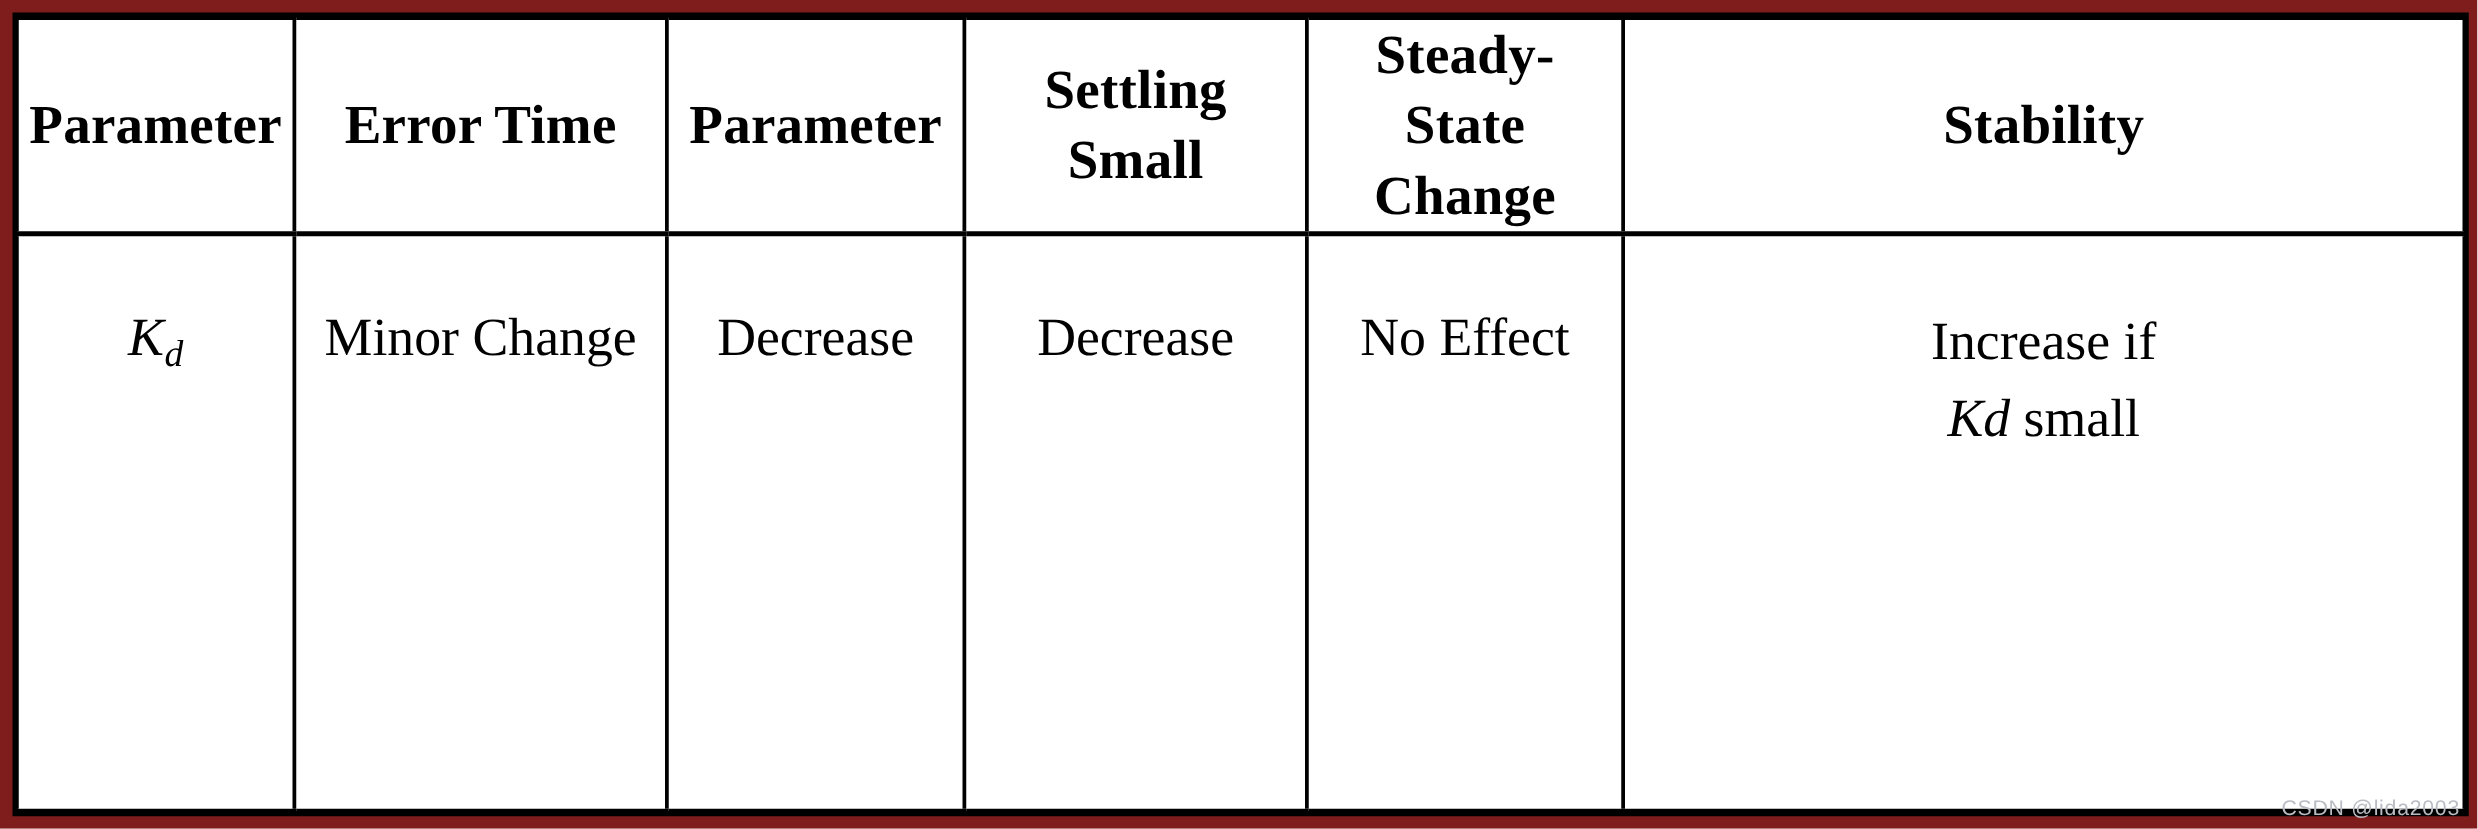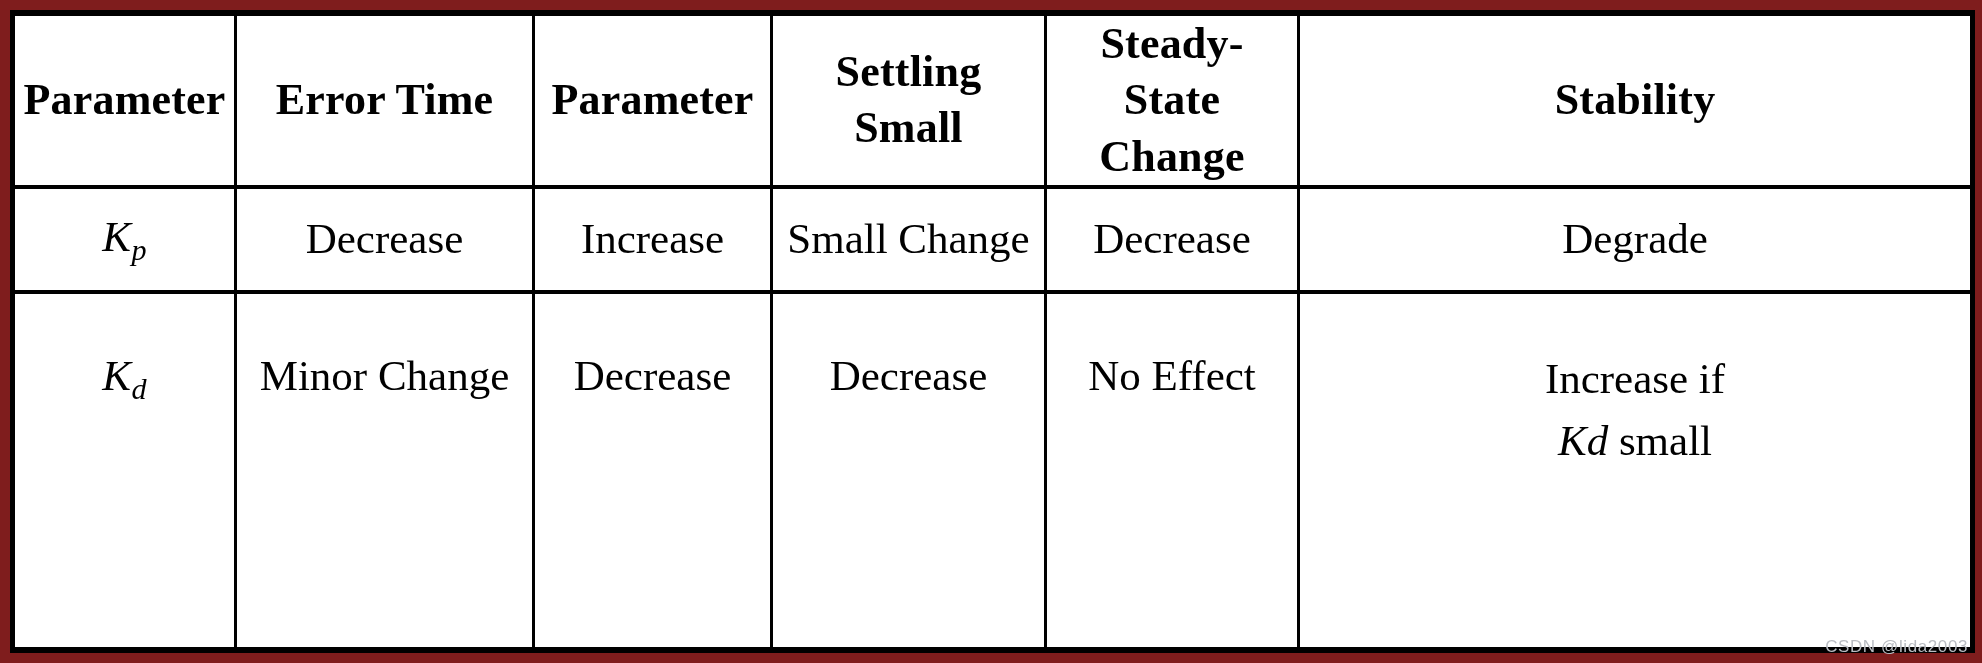--- a/index.html
+++ b/index.html
@@ -149,28 +149,20 @@
         <th>Error Time</th>
         <th>Parameter</th>
         <th>Settling Small</th>
         <th>Steady-State Change</th>
         <th>Stability</th>
       </tr>
     </thead>
 
     <tbody>
 
-      <tr class="body-row row-kp">
-        <td class="ksym"><span>K</span><span class="sub">p</span></td>
-        <td>Decrease</td>
-        <td>Increase</td>
-        <td>Small Change</td>
-        <td>Decrease</td>
-        <td>Degrade</td>
-      </tr>
 
 
       <tr class="body-row row-kd">
         <td class="ksym"><span>K</span><span class="sub">d</span></td>
         <td>Minor Change</td>
         <td>Decrease</td>
         <td>Decrease</td>
         <td>No Effect</td>
         <td class="col-stab-cell">
           <span class="cell-two-line">

